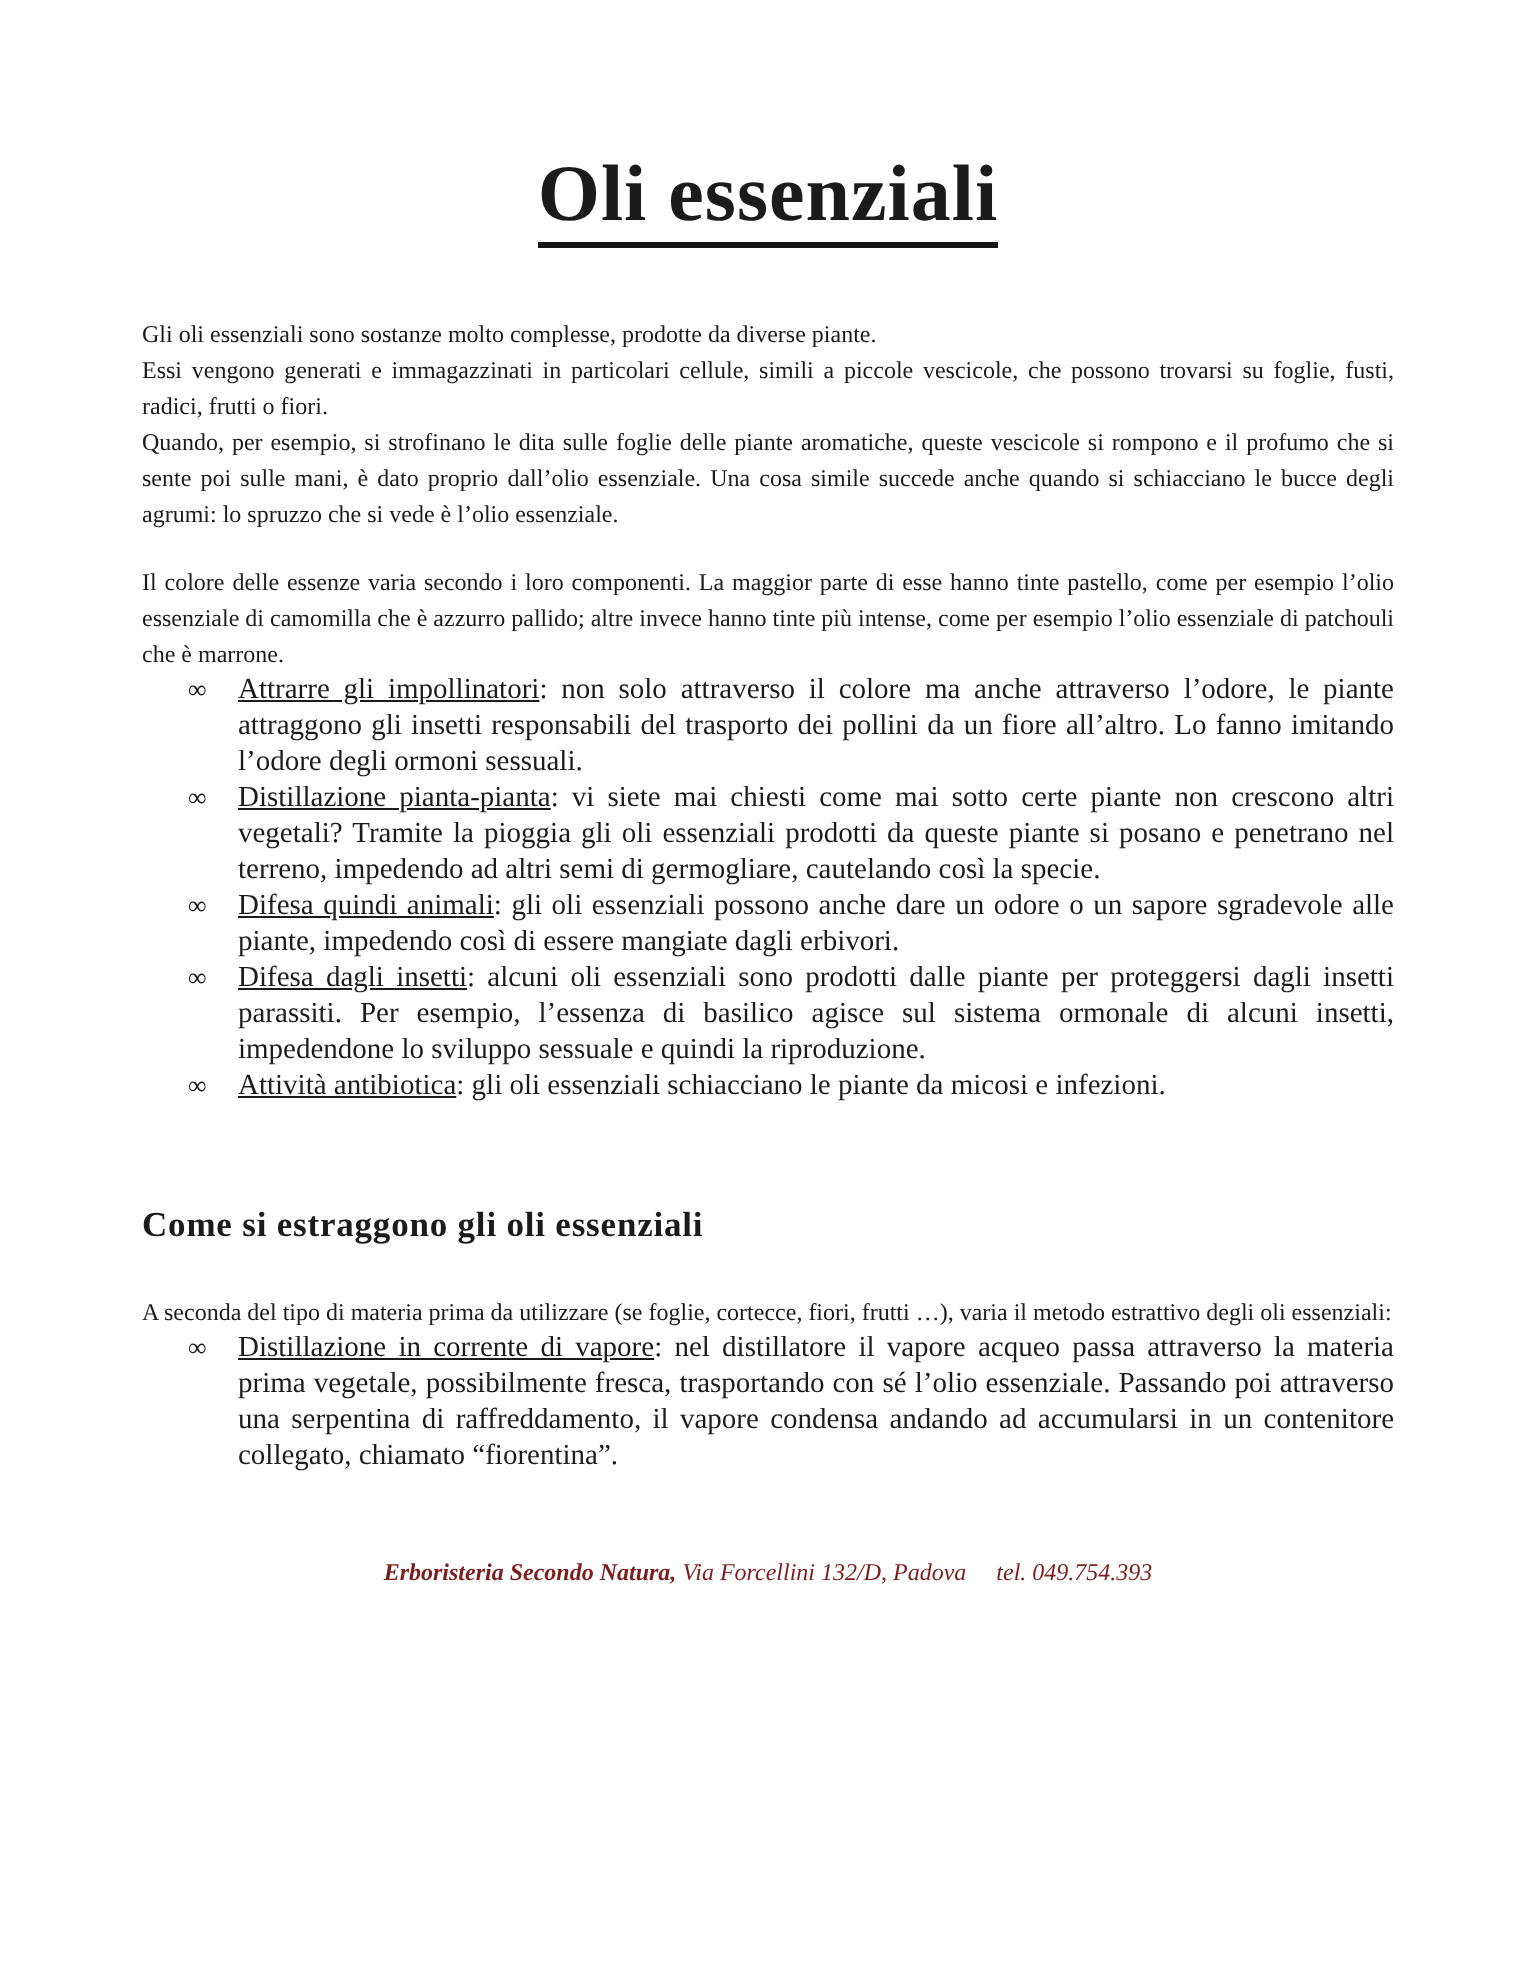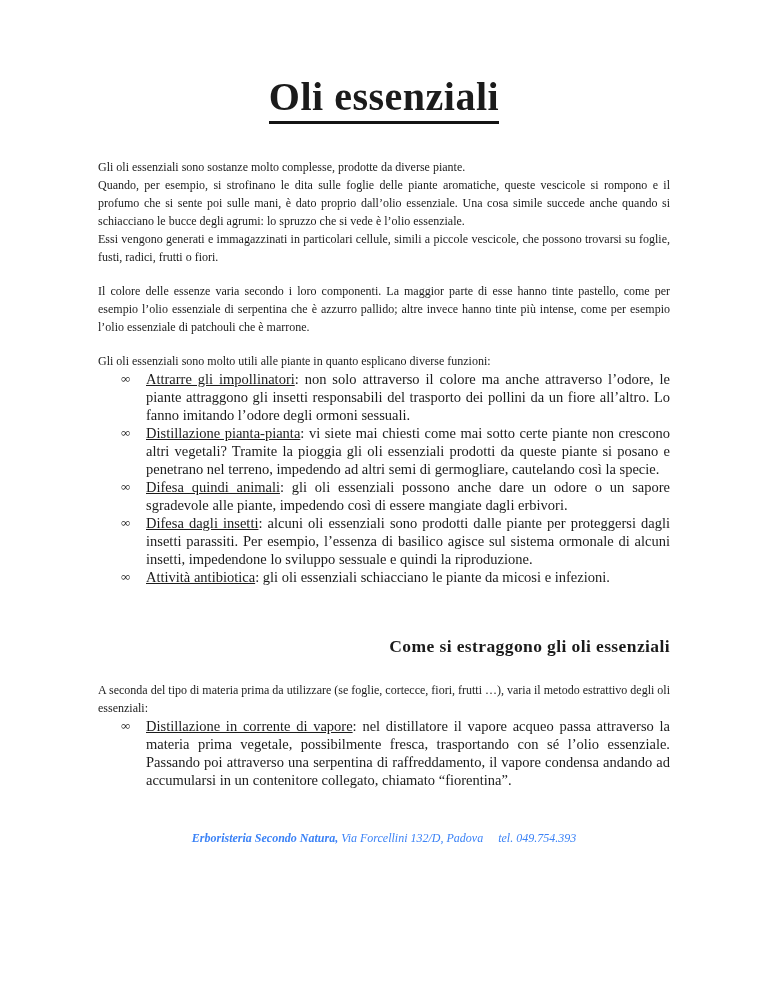--- a/index.html
+++ b/index.html
@@ -5,21 +5,21 @@
   html, body { margin: 0; padding: 0; background: #ffffff; }
   .page {
     position: relative;
     width: 768px;
     height: 994px;
     background: #ffffff;
     overflow: hidden;
     font-family: "Liberation Serif", "DejaVu Serif", serif;
     color: #1b1b1b;
   }
-  .content { padding: 0 98px; }
+  .content { padding: 0 71px; }
   h1.doc-title {
     margin: 74px 0 0 0;
     text-align: center;
     font-size: 40px;
     line-height: 1.15;
     font-weight: bold;
     letter-spacing: 0.5px;
   }
   h1.doc-title .u {
     border-bottom: 3px solid #141414;
@@ -46,51 +46,50 @@
   }
   ul.blist li .bullet {
     position: absolute;
     left: -25px;
     top: 0;
     font-size: 13px;
   }
   ul.blist li .term { text-decoration: underline; }
   h2.section-heading {
     margin: 50px 0 24px 0;
-    text-align: right;
+    text-align: left;
     font-size: 17.5px;
     font-weight: bold;
     letter-spacing: 0.4px;
   }
   .footer {
     margin-top: 42px;
     text-align: center;
     font-size: 12px;
     font-style: italic;
-    color: #3b82f6;
+    color: #7f1d1d;
   }
   .footer .brand { font-weight: bold; }
   .footer .tel { margin-left: 12px; }
 </style>
 </head>
 <body>
 
 <div class="page">
   <div class="content">
 
     <h1 class="doc-title"><span class="u">Oli essenziali</span></h1>
 
     <div class="body-text">
       <p class="first-after-title">Gli oli essenziali sono sostanze molto complesse, prodotte da diverse piante.</p>
+      <p>Essi vengono generati e immagazzinati in particolari cellule, simili a piccole vescicole, che possono trovarsi su foglie, fusti, radici, frutti o fiori.</p>
       <p>Quando, per esempio, si strofinano le dita sulle foglie delle piante aromatiche, queste vescicole si rompono e il profumo che si sente poi sulle mani, è dato proprio dall’olio essenziale. Una cosa simile succede anche quando si schiacciano le bucce degli agrumi: lo spruzzo che si vede è l’olio essenziale.</p>
-      <p>Essi vengono generati e immagazzinati in particolari cellule, simili a piccole vescicole, che possono trovarsi su foglie, fusti, radici, frutti o fiori.</p>
 
-      <p class="spaced">Il colore delle essenze varia secondo i loro componenti. La maggior parte di esse hanno tinte pastello, come per esempio l’olio essenziale di serpentina che è azzurro pallido; altre invece hanno tinte più intense, come per esempio l’olio essenziale di patchouli che è marrone.</p>
+      <p class="spaced">Il colore delle essenze varia secondo i loro componenti. La maggior parte di esse hanno tinte pastello, come per esempio l’olio essenziale di camomilla che è azzurro pallido; altre invece hanno tinte più intense, come per esempio l’olio essenziale di patchouli che è marrone.</p>
 
-      <p class="spaced">Gli oli essenziali sono molto utili alle piante in quanto esplicano diverse funzioni:</p>
 
       <ul class="blist">
         <li><span class="bullet">∞</span><span class="term">Attrarre gli impollinatori</span><span>: non solo attraverso il colore ma anche attraverso l’odore, le piante attraggono gli insetti responsabili del trasporto dei pollini da un fiore all’altro. Lo fanno imitando l’odore degli ormoni sessuali.</span></li>
         <li><span class="bullet">∞</span><span class="term">Distillazione pianta-pianta</span><span>: vi siete mai chiesti come mai sotto certe piante non crescono altri vegetali? Tramite la pioggia gli oli essenziali prodotti da queste piante si posano e penetrano nel terreno, impedendo ad altri semi di germogliare, cautelando così la specie.</span></li>
         <li><span class="bullet">∞</span><span class="term">Difesa quindi animali</span><span>: gli oli essenziali possono anche dare un odore o un sapore sgradevole alle piante, impedendo così di essere mangiate dagli erbivori.</span></li>
         <li><span class="bullet">∞</span><span class="term">Difesa dagli insetti</span><span>: alcuni oli essenziali sono prodotti dalle piante per proteggersi dagli insetti parassiti. Per esempio, l’essenza di basilico agisce sul sistema ormonale di alcuni insetti, impedendone lo sviluppo sessuale e quindi la riproduzione.</span></li>
         <li><span class="bullet">∞</span><span class="term">Attività antibiotica</span><span>: gli oli essenziali schiacciano le piante da micosi e infezioni.</span></li>
       </ul>
 
       <h2 class="section-heading">Come si estraggono gli oli essenziali</h2>

